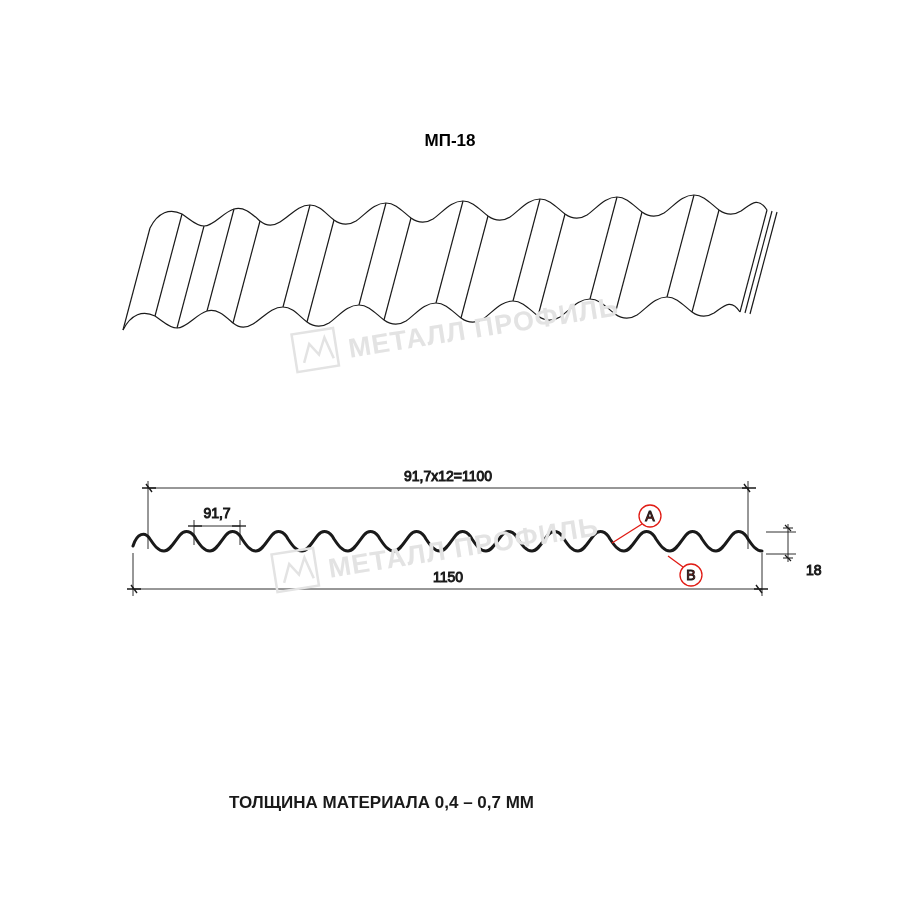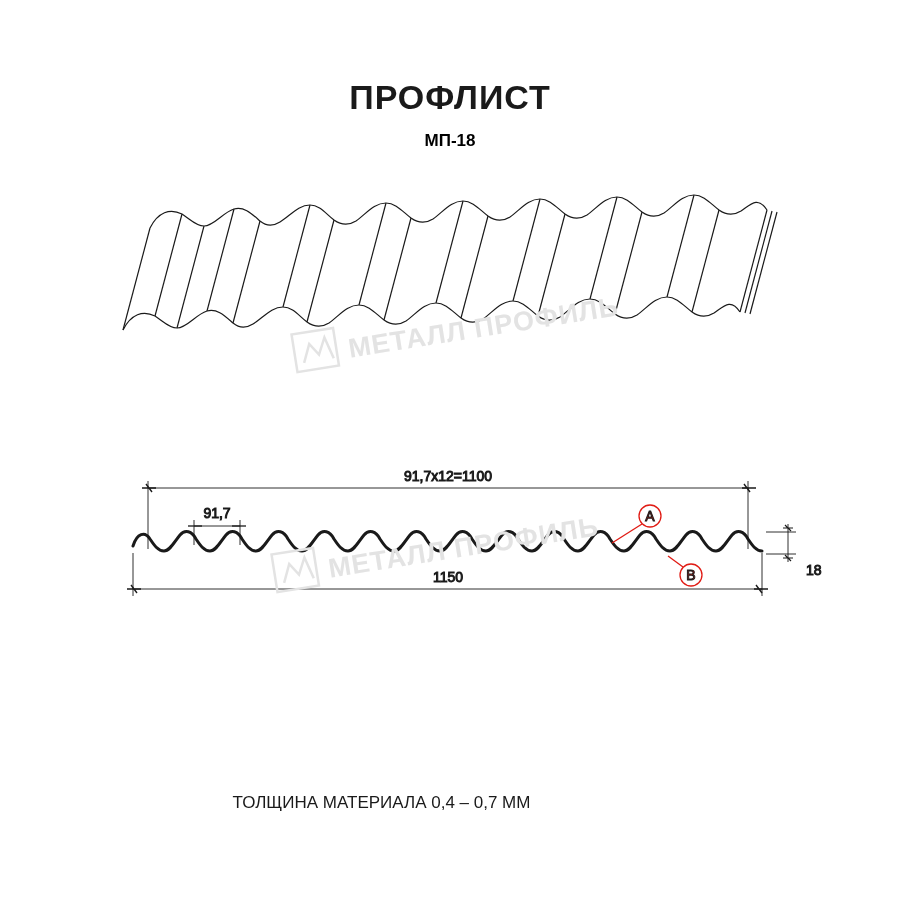--- a/index.html
+++ b/index.html
@@ -41,21 +41,21 @@
     font-weight: bold;
     color: #000000;
   }
   .footer-note {
     position: absolute;
     top: 793px;
     left: 0;
     width: 763px;
     text-align: center;
     font-size: 17px;
-    font-weight: normal;
+    font-weight: bold;
     color: #1a1a1a;
   }
   svg {
     position: absolute;
     top: 0;
     left: 0;
   }
   .wm {
     fill: #e3e3e3;
     font-size: 27px;
@@ -77,21 +77,20 @@
     font-size: 14px;
     fill: #e01b14;
     font-family: "Liberation Sans", sans-serif;
   }
 </style>
 </head>
 <body>
 
 <div class="page">
 
-  <div class="title">ПРОФЛИСТ</div>
   <div class="subtitle">МП-18</div>
 
   <svg width="900" height="900" viewBox="0 0 900 900">
 
     <g fill="none" stroke="#1a1a1a" stroke-width="1.2" stroke-linejoin="round">
 
       <path d="M150,228
                C158,212 170,208 182,214
                C190,219 196,226 204,226
                C214,226 222,213 234,209

